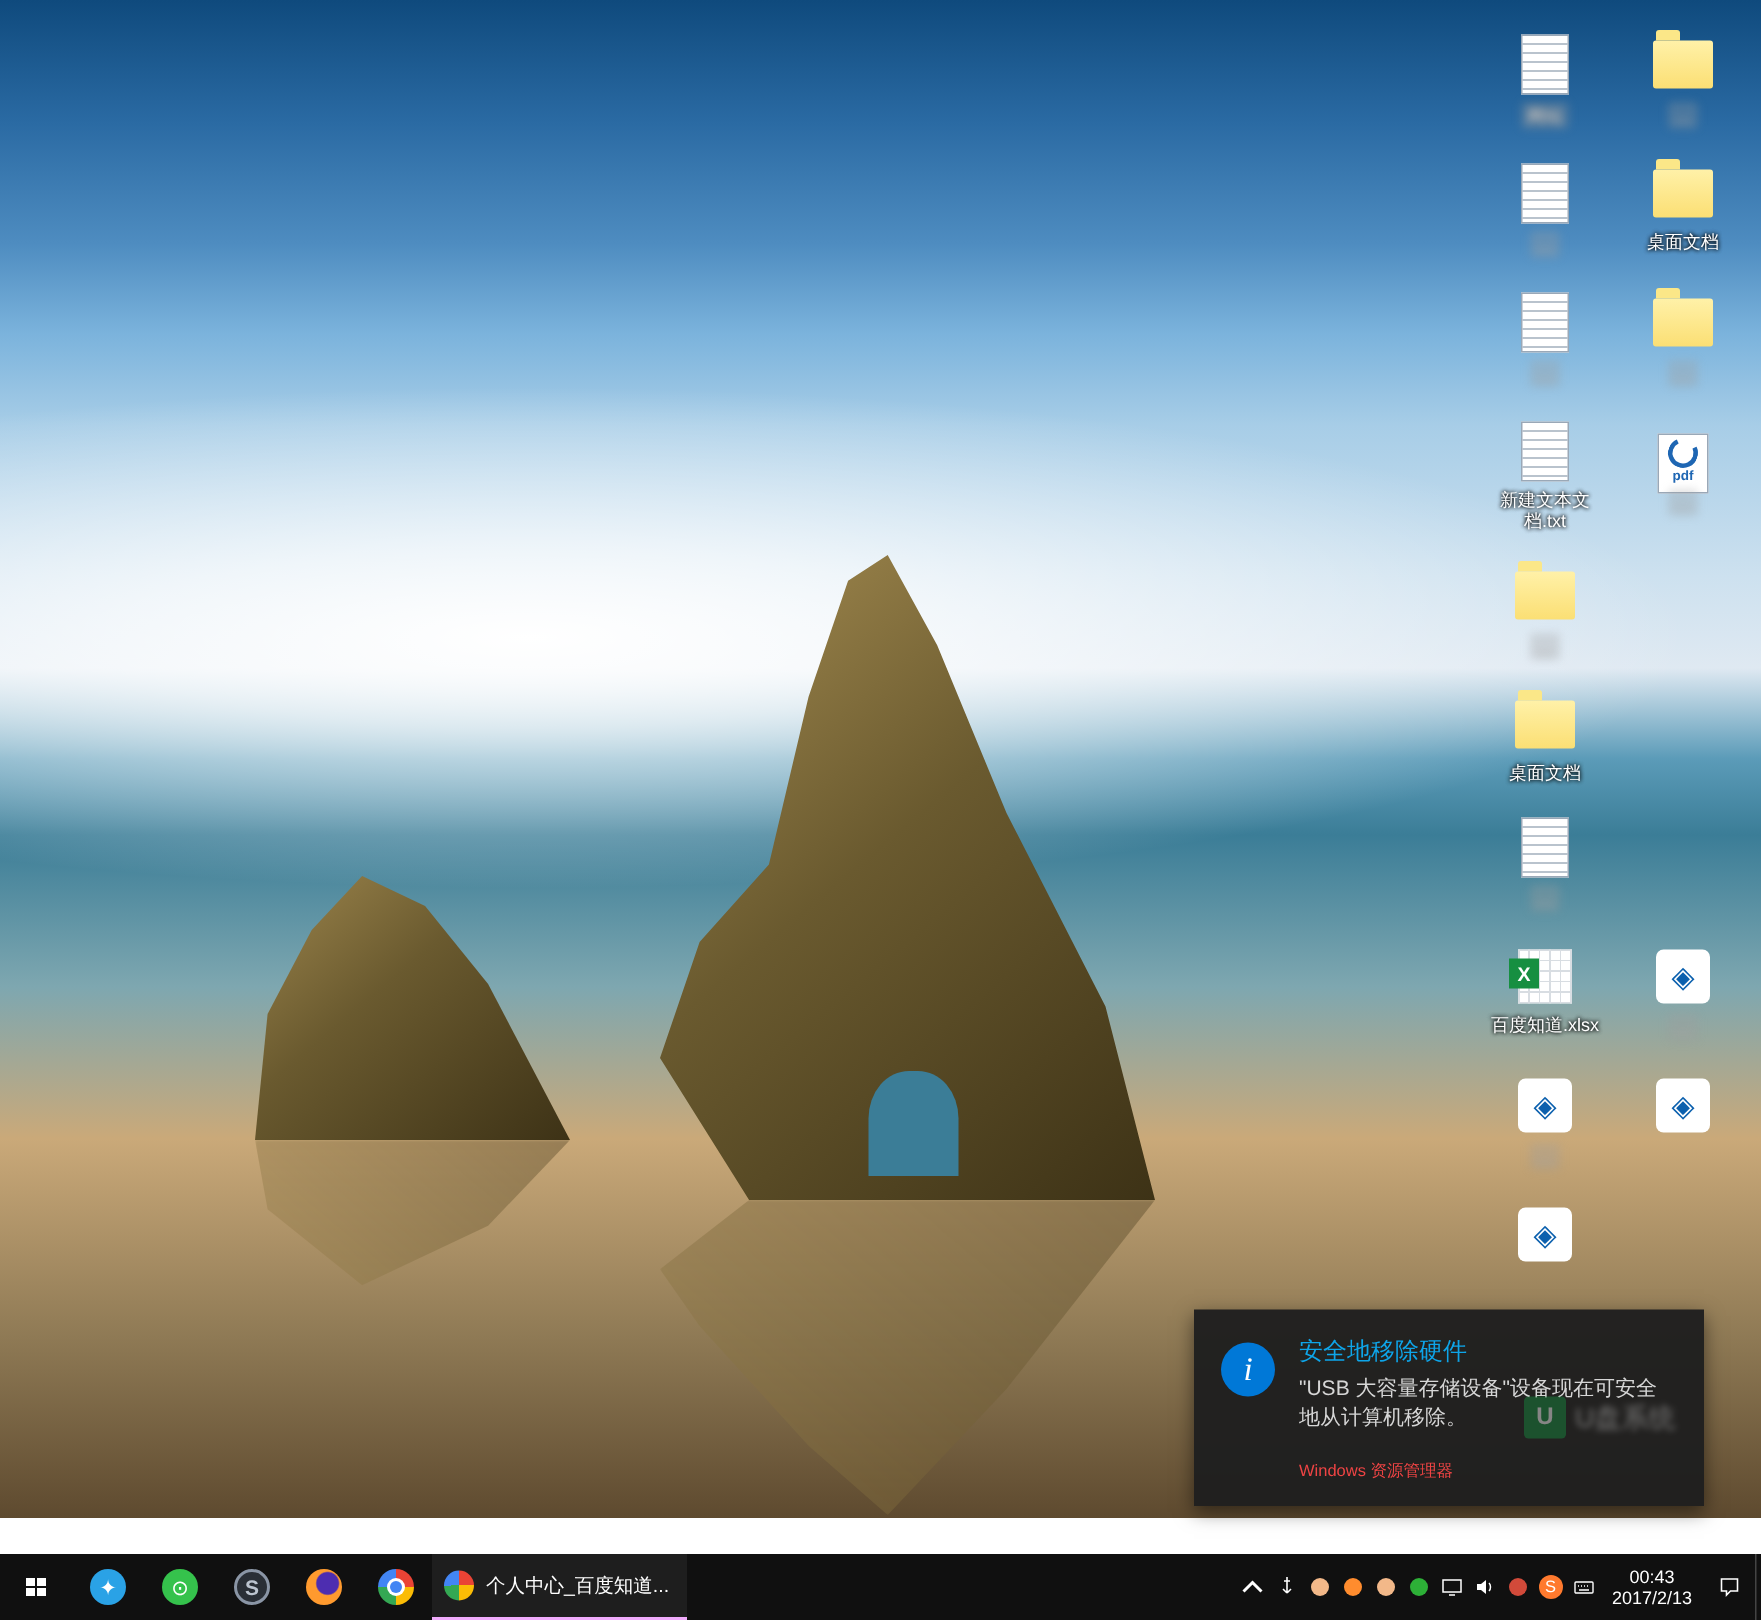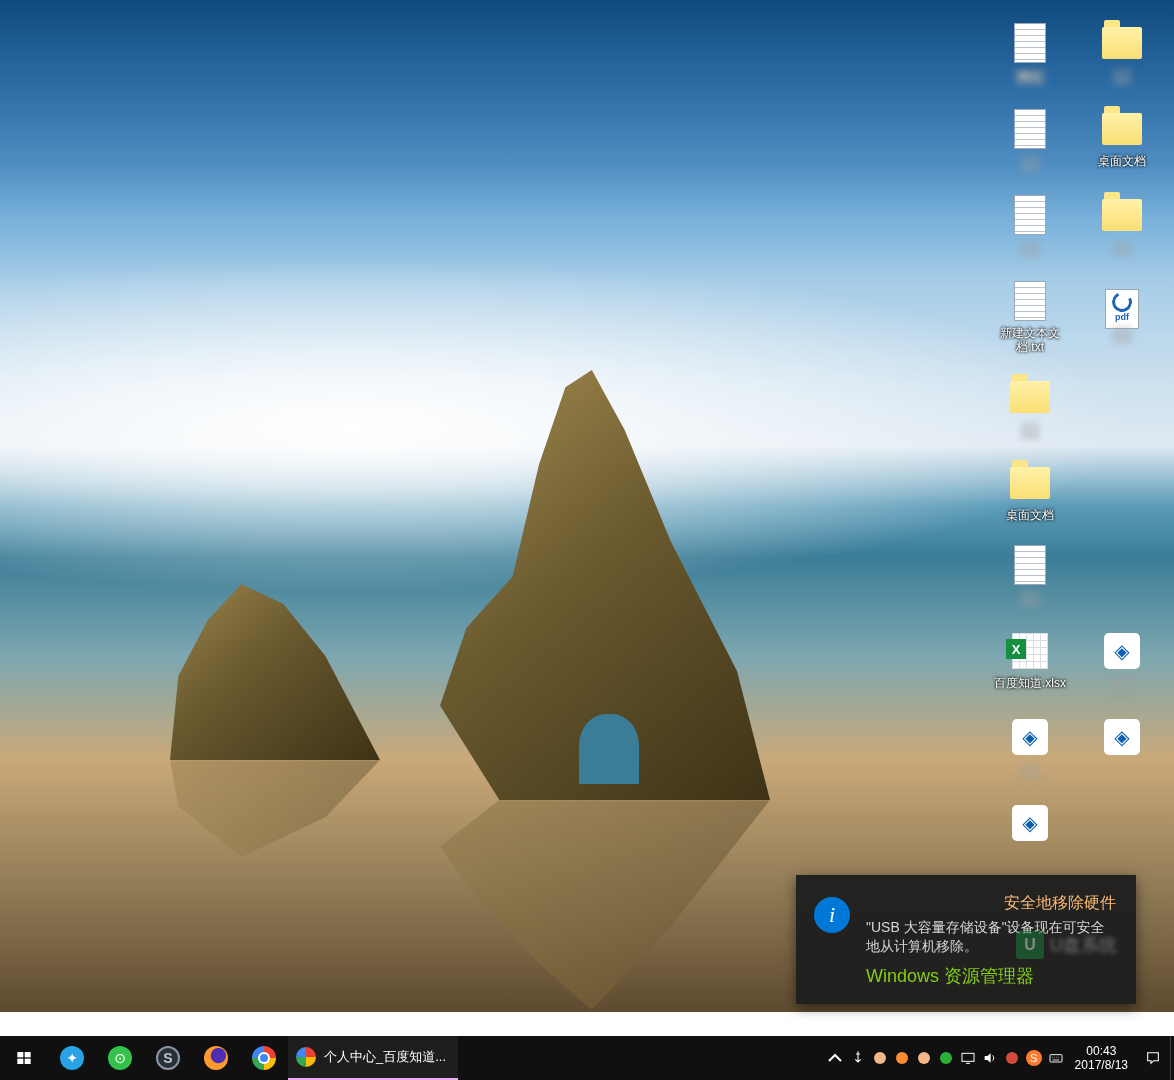--- a/index.html
+++ b/index.html
@@ -38,23 +38,23 @@
   .ic-pdf   { width:34px; height:40px; background:#fff; border:1px solid #9aa8b7; display:flex; flex-direction:column; align-items:center; justify-content:flex-start; font-size:9px; color:#1e66b3; font-weight:bold;margin-top:16px;}
   .ic-pdf .e{ width:20px; height:20px; border:3px solid #1e66b3; border-radius:50%; border-top-color:transparent; transform:rotate(20deg); margin-top:2px;}
   .ic-xlsx  { width:36px; height:36px; background:#fff; position:relative; }
   .ic-xlsx::before{content:"";position:absolute;inset:0;background:repeating-linear-gradient(to right,#d8dde2 0 1px,transparent 1px 7px),repeating-linear-gradient(to bottom,#d8dde2 0 1px,transparent 1px 7px);}
   .ic-xlsx::after{content:"X";position:absolute;left:-6px;top:6px;width:20px;height:20px;background:#168f41;color:#fff;font-weight:bold;font-size:13px;display:flex;align-items:center;justify-content:center;}
   .ic-app   { width:36px; height:36px; background:#fff; border-radius:5px; display:flex; align-items:center; justify-content:center; color:#0b60ae; font-size:20px;}
 
   
   #toast { position:absolute; right:38px; bottom:8px; width:340px; background:rgba(31,31,31,.97); padding:18px 20px 16px 70px; color:#e5e5e5; box-shadow:0 4px 12px rgba(0,0,0,.5); }
   #toast .ticon { position:absolute; left:18px; top:22px; width:36px; height:36px; border-radius:50%; background:#0078d7; color:#fff; font-style:italic; font-family:Georgia,serif; font-size:22px; display:flex; align-items:center; justify-content:center; }
-  #toast .tt { font-size:16px; color:#fdba74; margin-bottom:4px;text-align:right;}
+  #toast .tt { font-size:16px; color:#0ea5e9; margin-bottom:4px;}
   #toast .tm { font-size:14px; color:#d6d6d6; line-height:19px;}
-  #toast .ts { font-size:18px; color:#84cc16; margin-top:8px;}
+  #toast .ts { font-size:11px; color:#ef4444; margin-top:19px;}
 
   
   #taskbar { position:absolute; left:0; bottom:0; width:100%; height:44px; background:#101010; display:flex; align-items:center; color:#fff; }
   .tb-zone-l { display:flex; align-items:center; height:100%; }
   .tb-zone-r { margin-left:auto; display:flex; align-items:center; height:100%; }
   .tb-btn { width:48px; height:100%; display:flex; align-items:center; justify-content:center; }
   .tb-app { width:48px; height:100%; display:flex; align-items:center; justify-content:center; }
   .ic24{ width:24px; height:24px; border-radius:50%; display:flex; align-items:center; justify-content:center; font-size:14px;}
   .active-task{ height:100%; display:flex; align-items:center; padding:0 12px 0 8px; gap:8px; border-bottom:2px solid #f0abfc; background:rgba(255,255,255,.06);}
   .active-task .dot{ width:20px; height:20px; border-radius:50%; background:conic-gradient(#ea4335 0 25%,#fbbc05 0 50%,#34a853 0 75%,#4285f4 0);}
@@ -272,21 +272,21 @@
         </div>
         <div class="tray-ic">
           <svg viewBox="0 0 24 24">
             <rect x="3" y="7" width="18" height="11" rx="1" stroke="#fff" fill="none" stroke-width="1.4"></rect>
             <path d="M6 11h1M9 11h1M12 11h1M15 11h1M7 15h10" stroke="#fff" stroke-width="1.3"></path>
           </svg>
         </div>
       </div>
     <div class="clock">
       <div>00:43</div>
-      <div>2017/8/13</div>
+      <div>2017/2/13</div>
     </div>
     <div class="tb-btn" style="width:34px">
       <svg viewBox="0 0 24 24">
           <path d="M4 4h16v12H13l-4 4v-4H4z" fill="none" stroke="#fff" stroke-width="1.6"></path>
         </svg>
     </div>
     <div class="badge-right"></div>
   </div>
 </div>
 

